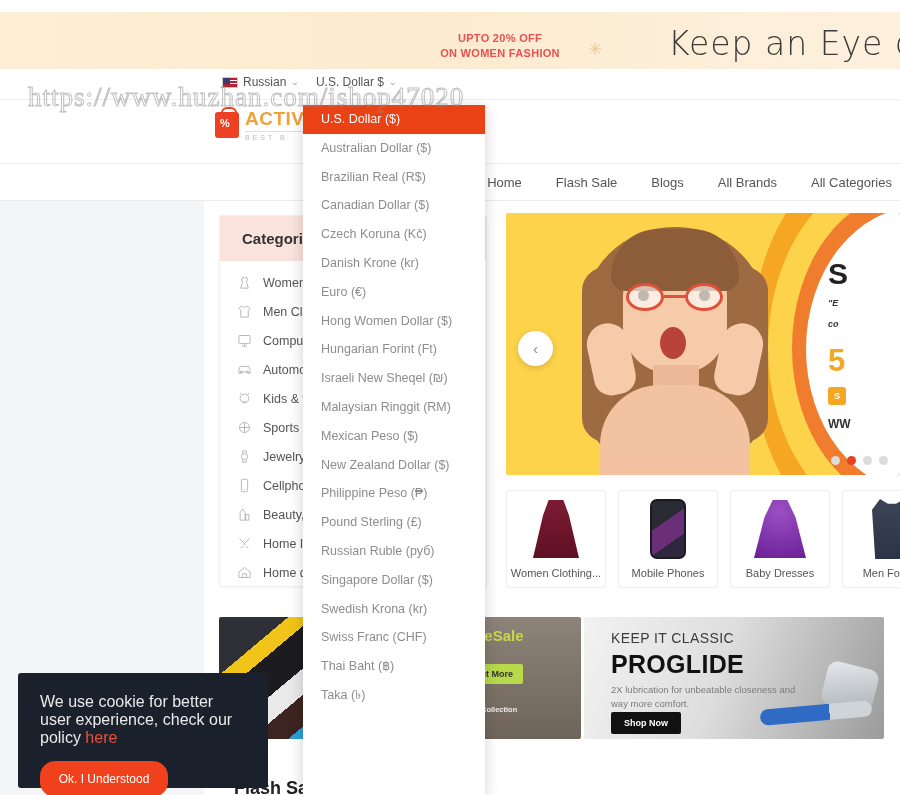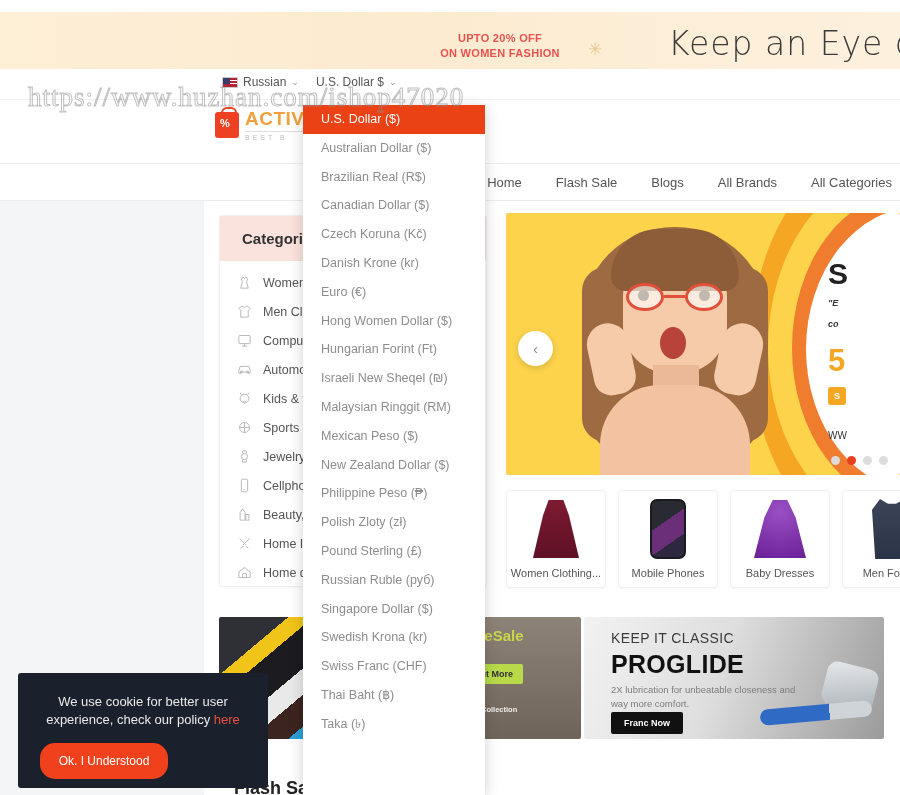--- a/index.html
+++ b/index.html
@@ -206,21 +206,21 @@
   .promo-side {
     position: absolute; right: 2px; top: 22px; width: 70px; text-align: left; z-index: 6;
   }
   .ps-s { font-size: 30px; font-weight: bold; color: #222; line-height: 1; margin-top: 24px; }
   .ps-q { font-size: 9px; font-weight: bold; color: #333; font-style: italic; margin-top: 8px; line-height: 13px; }
   .ps-num { font-size: 31px; font-weight: bold; color: #f5a623; margin-top: 12px; }
   .ps-btn {
     margin-top: 8px; background: #f5a623; color: #fff; font-size: 9px; font-weight: bold;
     padding: 4px 6px; border-radius: 3px; display: inline-block;
   }
-  .ps-www { font-size: 10px; font-weight: normal; color: #333; margin-top: 25px; }
+  .ps-www { font-size: 12px; font-weight: bold; color: #333; margin-top: 12px; }
   .dots {
     position: absolute; right: 12px; bottom: 10px; display: flex; gap: 7px; z-index: 9;
   }
   .dot { width: 9px; height: 9px; border-radius: 50%; background: #dcdcdc; cursor: pointer; }
   .dot.active { background: #e8411f; }
 
   
   .tiles { position: absolute; left: 506px; top: 490px; display: flex; gap: 12px; }
   .tile {
     width: 100px; height: 98px; background: #fff; border: 1px solid #f0f0f0; border-radius: 4px;
@@ -300,21 +300,21 @@
     font-family: "Liberation Serif", serif; font-size: 27px; letter-spacing: 1px;
     color: transparent; -webkit-text-stroke: 1px rgba(140,140,140,.55);
     white-space: nowrap;
   }
 
   
   .cookie {
     position: absolute; left: 18px; top: 673px; width: 250px; height: 115px;
     background: #1b212c; border-radius: 3px; z-index: 70; padding: 20px 22px;
   }
-  .cookie-text { font-size: 13px; color: #e9e9e9; line-height: 18px; text-align: center; }
+  .cookie-text { font-size: 16px; color: #e9e9e9; line-height: 18px; }
   .cookie-link { color: #e8503a; }
   .cookie-btn {
     margin-top: 14px; background: #f0411c; color: #fff; font-size: 12px;
     padding: 11px 0; width: 128px; text-align: center; border-radius: 15px;
     border: none; cursor: pointer; font-family: "Liberation Sans", sans-serif;
   }
 </style>
 </head>
 <body>
 
@@ -570,39 +570,38 @@
     <div class="ws-cap">The Ella Jane Collection</div>
     <div class="ws-stars"><span>★★★★</span><span class="off">★</span></div>
   </div>
 
   <div class="pg-banner">
     <div class="razor-head"></div>
     <div class="razor"></div>
     <div class="pg-kic">KEEP IT CLASSIC</div>
     <div class="pg-name">PROGLIDE</div>
     <div class="pg-desc">2X lubrication for unbeatable closeness and way more comfort.</div>
-    <div class="pg-btn">Franc Now</div>
+    <div class="pg-btn">Shop Now</div>
   </div>
 
   <div class="currency-dd">
     <div class="cur-item active">U.S. Dollar ($)</div>
     <div class="cur-item">Australian Dollar ($)</div>
     <div class="cur-item">Brazilian Real (R$)</div>
     <div class="cur-item">Canadian Dollar ($)</div>
     <div class="cur-item">Czech Koruna (Kč)</div>
     <div class="cur-item">Danish Krone (kr)</div>
     <div class="cur-item">Euro (€)</div>
     <div class="cur-item">Hong Women Dollar ($)</div>
     <div class="cur-item">Hungarian Forint (Ft)</div>
     <div class="cur-item">Israeli New Sheqel (₪)</div>
     <div class="cur-item">Malaysian Ringgit (RM)</div>
     <div class="cur-item">Mexican Peso ($)</div>
     <div class="cur-item">New Zealand Dollar ($)</div>
     <div class="cur-item">Philippine Peso (₱)</div>
-    <div class="cur-item">Polish Zloty (zł)</div>
     <div class="cur-item">Pound Sterling (£)</div>
     <div class="cur-item">Russian Ruble (руб)</div>
     <div class="cur-item">Singapore Dollar ($)</div>
     <div class="cur-item">Swedish Krona (kr)</div>
     <div class="cur-item">Swiss Franc (CHF)</div>
     <div class="cur-item">Thai Baht (฿)</div>
     <div class="cur-item">Taka (৳)</div>
   </div>
 
   <div class="watermark">https://www.huzhan.com/ishop47020</div>

